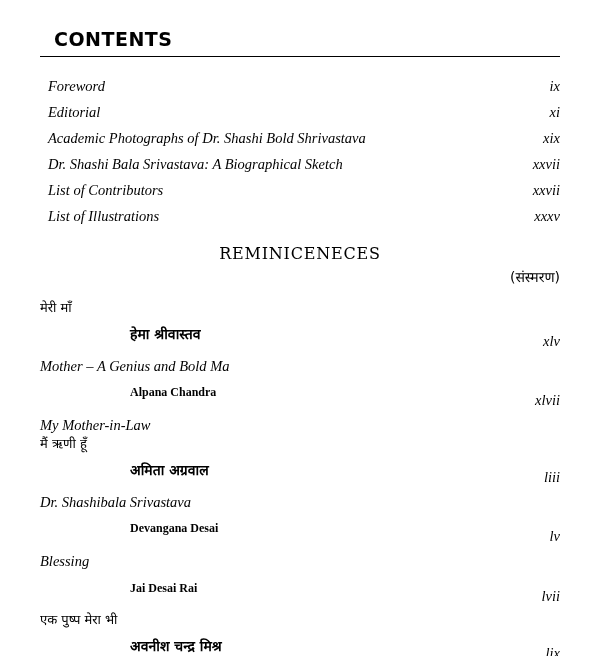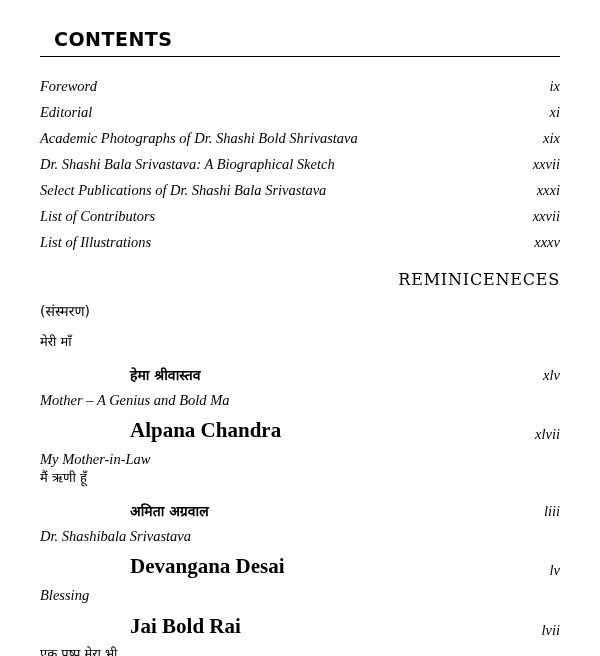--- a/index.html
+++ b/index.html
@@ -26,78 +26,78 @@
     font-weight: bold;
     font-size: 19px;
     letter-spacing: 0.5px;
     margin: 6px 0 6px 14px;
   }
   .rule {
     border-bottom: 1.6px solid #000;
     margin: 0 0 22px 0;
   }
   .front-list {
-    margin: 0 0 0 0;
+    margin: 0 0 0 8px;
   }
   .front-row {
     display: flex;
     align-items: baseline;
     font-style: italic;
     font-size: 14.5px;
     line-height: 1.0;
     margin-bottom: 11.5px;
   }
   .front-row .t {
     flex: 1 1 auto;
     white-space: nowrap;
   }
   .front-row .p {
     flex: 0 0 auto;
     font-style: italic;
     text-align: right;
     min-width: 50px;
   }
   .section-heading {
-    text-align: right;
+    text-align: center;
     font-family: "DejaVu Serif", serif;
     font-size: 16px;
     font-weight: normal;
     letter-spacing: 0.8px;
-    margin: 20px 0 12px 0;
+    margin: 20px 0 4px 0;
   }
   .section-sub {
-    text-align: left;
+    text-align: right;
     font-family: "DejaVu Sans", sans-serif;
     font-size: 14px;
     margin: 0 0 14px 0;
   }
   .entry {
     margin-bottom: 2px;
   }
   .entry-title {
     font-size: 14.5px;
     font-style: italic;
     line-height: 1.25;
     margin-bottom: 1px;
   }
   .entry-title.dev {
     font-style: normal;
     font-family: "DejaVu Sans", sans-serif;
     font-size: 13px;
   }
   .entry-author-row {
     display: flex;
-    align-items: flex-end;
+    align-items: center;
     margin-bottom: 7px;
   }
   .entry-author {
     flex: 1 1 auto;
     padding-left: 90px;
     font-weight: bold;
-    font-size: 21px;
+    font-size: 12px;
     font-family: "Liberation Serif", serif;
   }
   .entry-author.dev {
     font-family: "DejaVu Sans", sans-serif;
     font-size: 14px;
     font-weight: bold;
   }
   .entry-page {
     flex: 0 0 auto;
     font-style: italic;
@@ -124,24 +124,20 @@
         <span class="t">Editorial</span>
         <span class="p">xi</span>
       </div>
       <div class="front-row">
         <span class="t">Academic Photographs of Dr. Shashi Bold Shrivastava</span>
         <span class="p">xix</span>
       </div>
       <div class="front-row">
         <span class="t">Dr. Shashi Bala Srivastava: A Biographical Sketch</span>
         <span class="p">xxvii</span>
-      </div>
-      <div class="front-row">
-        <span class="t">Select Publications of Dr. Shashi Bala Srivastava</span>
-        <span class="p">xxxi</span>
       </div>
       <div class="front-row">
         <span class="t">List of Contributors</span>
         <span class="p">xxvii</span>
       </div>
       <div class="front-row">
         <span class="t">List of Illustrations</span>
         <span class="p">xxxv</span>
       </div>
     </div>
@@ -177,21 +173,21 @@
       <div class="entry">
         <div class="entry-title">Dr. Shashibala Srivastava</div>
         <div class="entry-author-row">
           <span class="entry-author">Devangana Desai</span>
           <span class="entry-page">lv</span>
         </div>
       </div>
       <div class="entry">
         <div class="entry-title">Blessing</div>
         <div class="entry-author-row">
-          <span class="entry-author">Jai Bold Rai</span>
+          <span class="entry-author">Jai Desai Rai</span>
           <span class="entry-page">lvii</span>
         </div>
       </div>
       <div class="entry">
         <div class="entry-title dev">एक पुष्प मेरा भी</div>
         <div class="entry-author-row">
           <span class="entry-author dev">अवनीश चन्द्र मिश्र</span>
           <span class="entry-page">lix</span>
         </div>
       </div>

